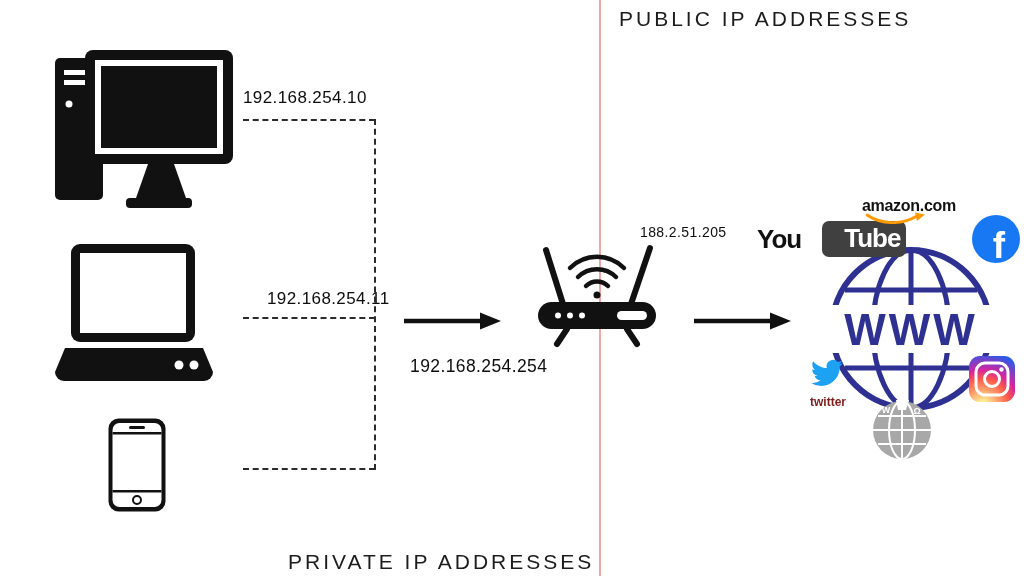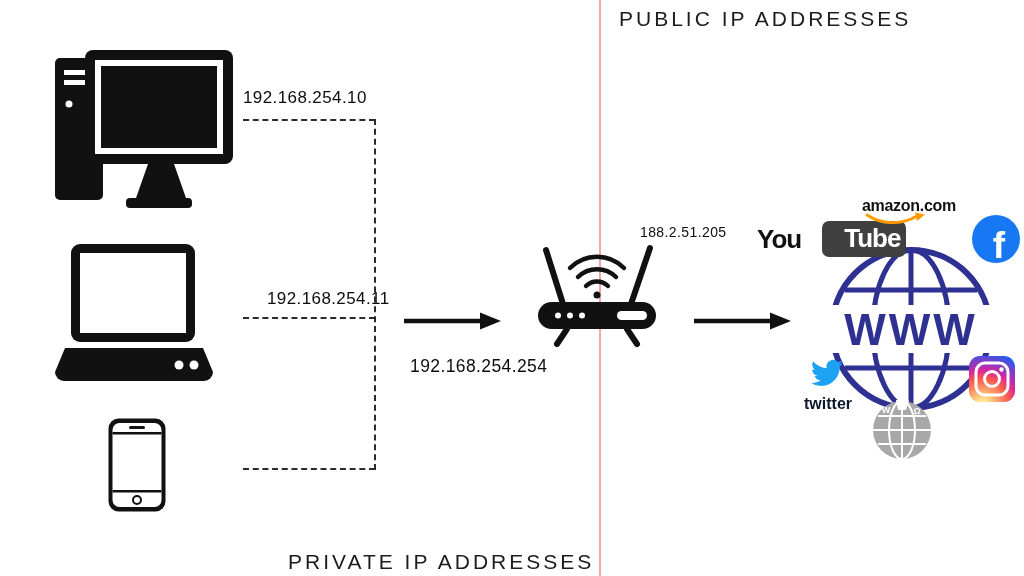--- a/index.html
+++ b/index.html
@@ -36,21 +36,21 @@
     font-weight:bold; font-size:37px; overflow:hidden; z-index:2;
   }
   .fb span { line-height:0.95; transform:translateX(3px); }
 
   
   .ig {
     width:46px; height:46px; border-radius:11px; z-index:2;
     background: radial-gradient(circle at 30% 107%, #fdf497 0%, #fdf497 5%, #fd5949 45%, #d6249f 60%, #285aeb 90%);
   }
 
-  .tw-label { width:52px; text-align:center; font-size:16px; font-weight:bold; color:#0f172a; z-index:2; }
+  .tw-label { width:52px; text-align:center; font-size:12px; font-weight:bold; color:#7f1d1d; z-index:2; }
   .z2 { z-index:2; }
   .z1 { z-index:1; }
 </style>
 </head>
 <body>
 
 <div class="canvas">
 
   <div class="abs divider" style="left:599px; top:0; height:576px;"></div>
 

